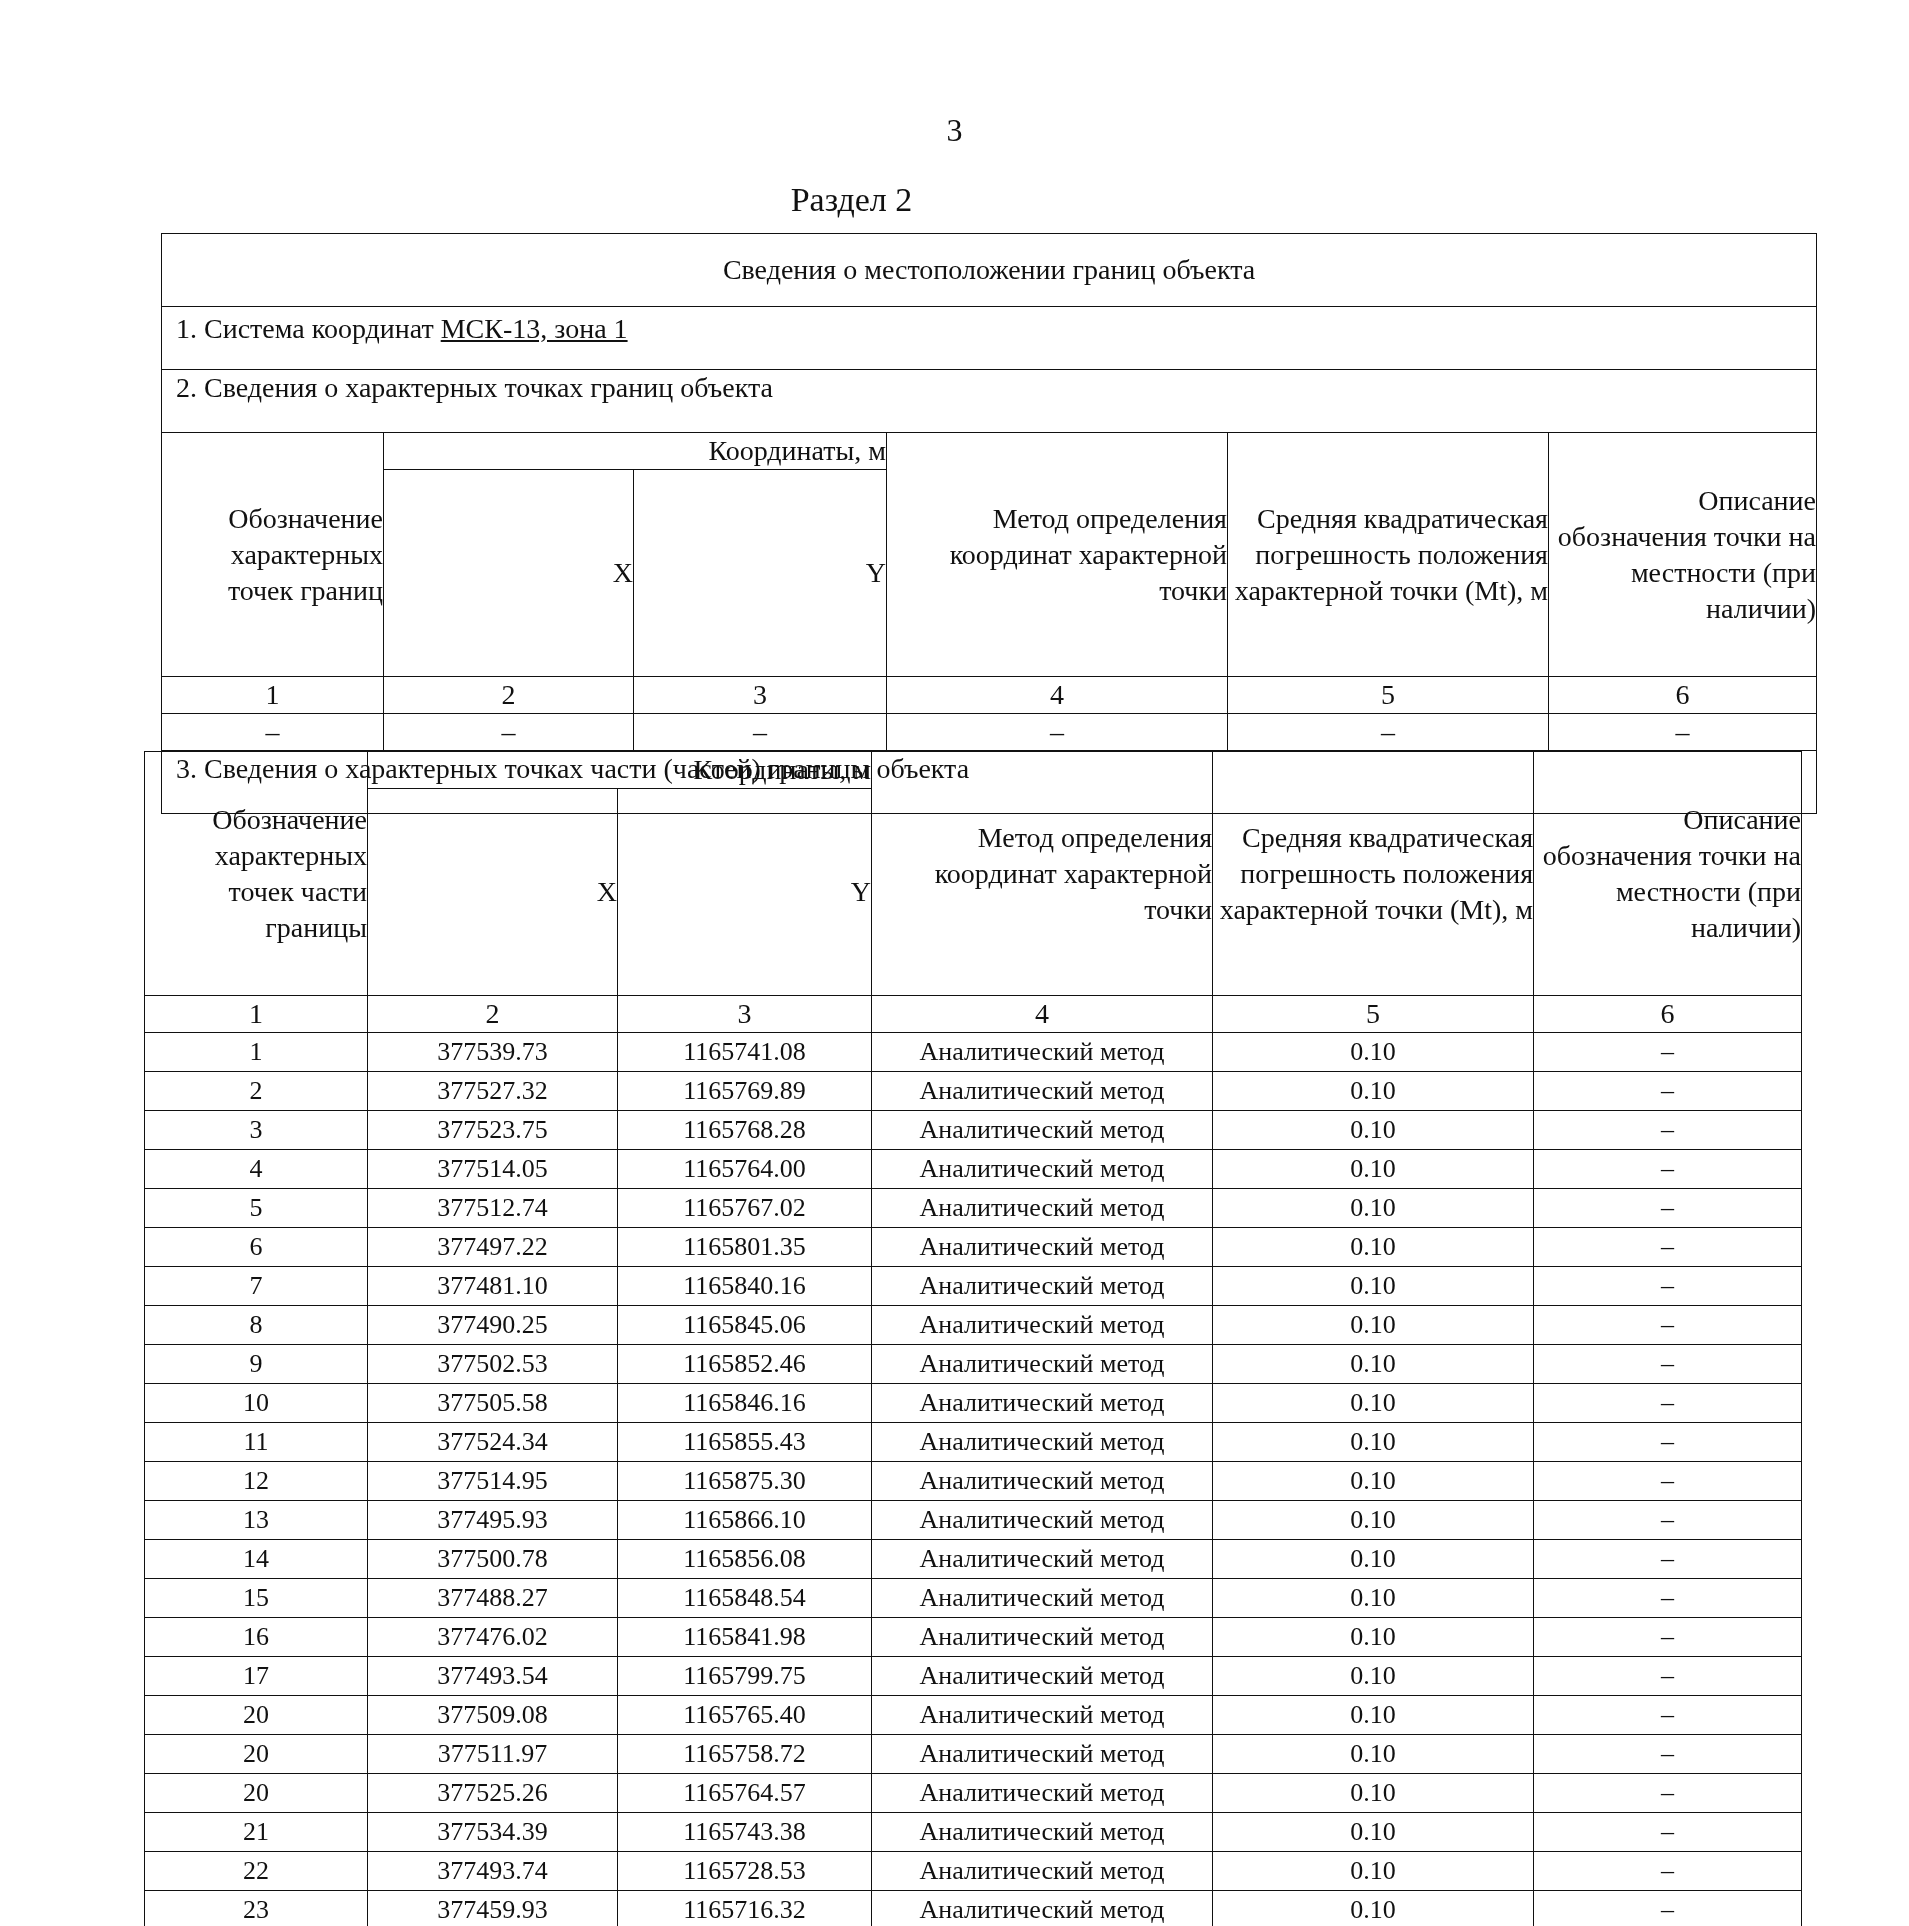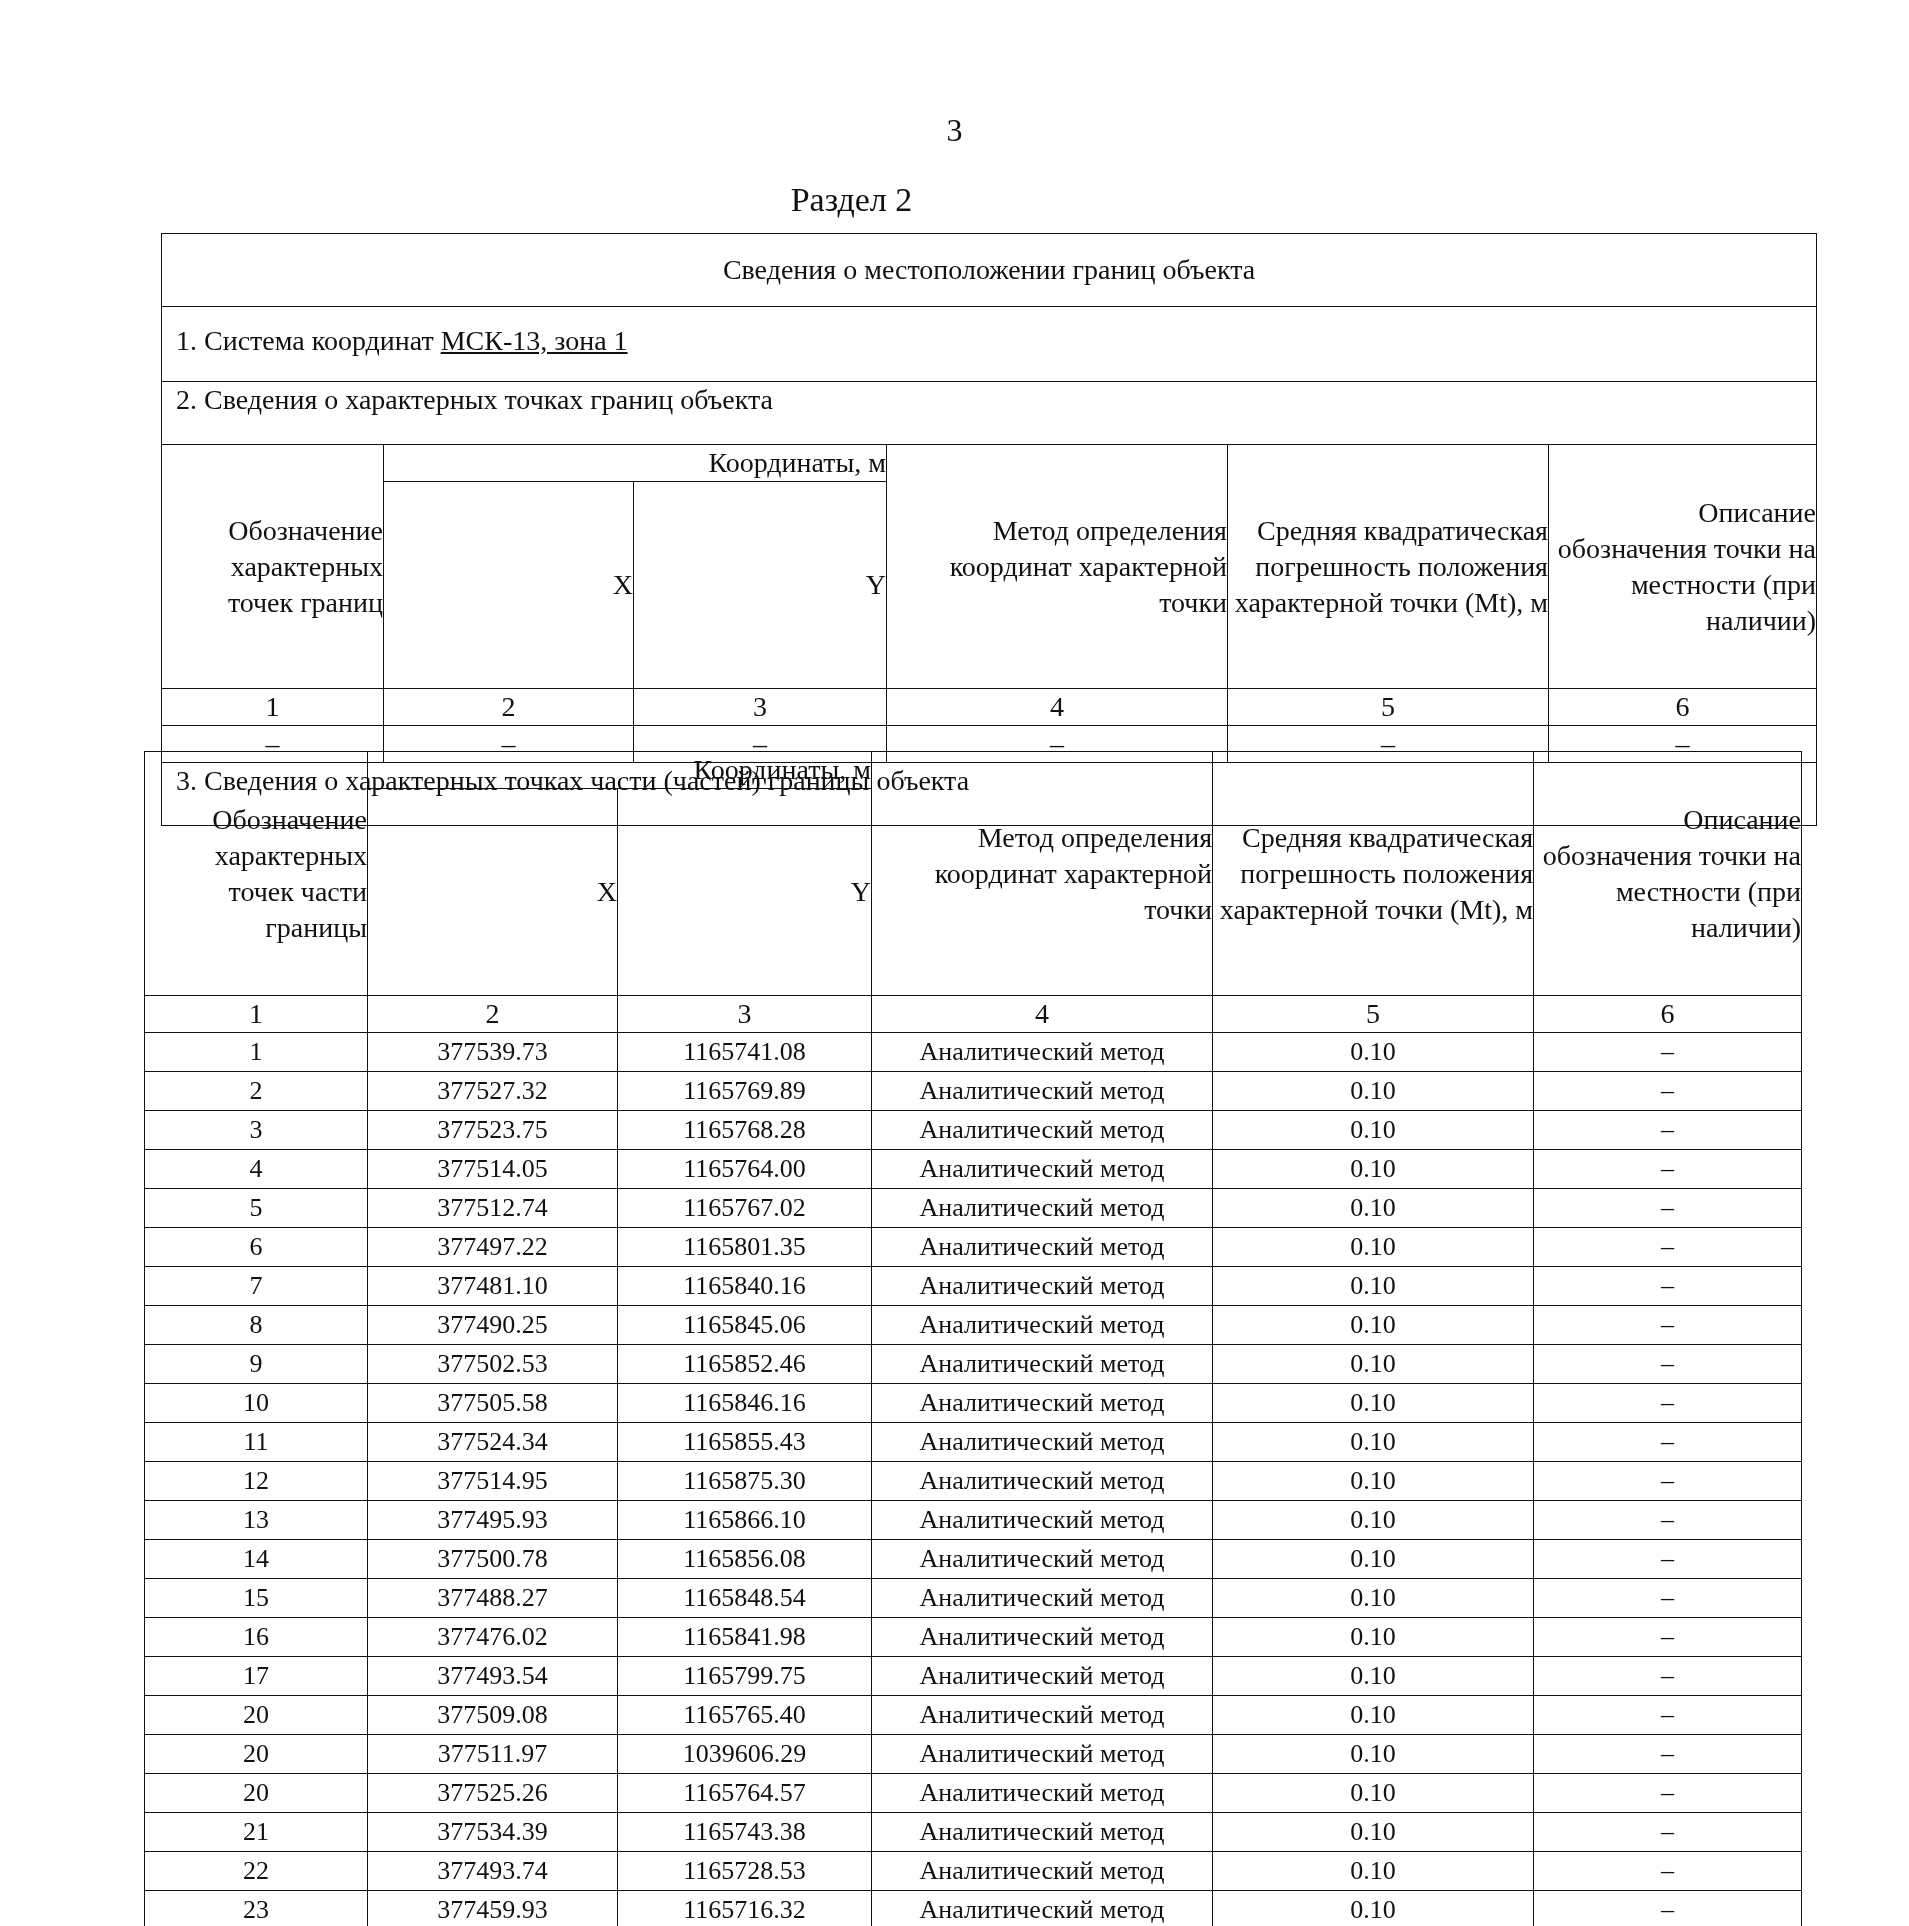--- a/index.html
+++ b/index.html
@@ -29,21 +29,21 @@
       <col style="width:253px">
     <col style="width:341px">
       <col style="width:321px">
       <col style="width:268px">
   </colgroup>
   <tbody>
       <tr>
         <td colspan="6" style="height:72px;">Сведения о местоположении границ объекта</td>
       </tr>
   <tr>
-        <td colspan="6" class="left" style="height:58px; vertical-align:top; padding-top:16px;"><span>1. Система координат </span><span class="underline">МСК-13, зона 1</span></td>
+        <td colspan="6" class="left" style="height:58px; vertical-align:top; padding-top:4px;"><span>1. Система координат </span><span class="underline">МСК-13, зона 1</span></td>
       </tr>
   <tr>
         <td colspan="6" class="left" style="height:62px; vertical-align:top;">2. Сведения о характерных точках границ объекта</td>
       </tr>
   <tr class="hdr">
     <td rowspan="2" style="height:239px;">Обозначение характерных точек границ</td>
     <td colspan="2" style="height:33px;">Координаты, м</td>
     <td rowspan="2">Метод определения координат характерной точки</td>
     <td rowspan="2">Средняя квадратическая погрешность положения характерной точки (Mt), м</td>
     <td rowspan="2">Описание обозначения точки на местности (при наличии)</td>
@@ -249,21 +249,21 @@
         <td>20</td>
         <td>377509.08</td>
         <td>1165765.40</td>
         <td>Аналитический метод</td>
         <td>0.10</td>
         <td>–</td>
       </tr>
       <tr>
         <td>20</td>
         <td>377511.97</td>
-        <td>1039606.29</td>
+        <td>1165758.72</td>
         <td>Аналитический метод</td>
         <td>0.10</td>
         <td>–</td>
       </tr>
       <tr>
         <td>20</td>
         <td>377525.26</td>
         <td>1165764.57</td>
         <td>Аналитический метод</td>
         <td>0.10</td>

